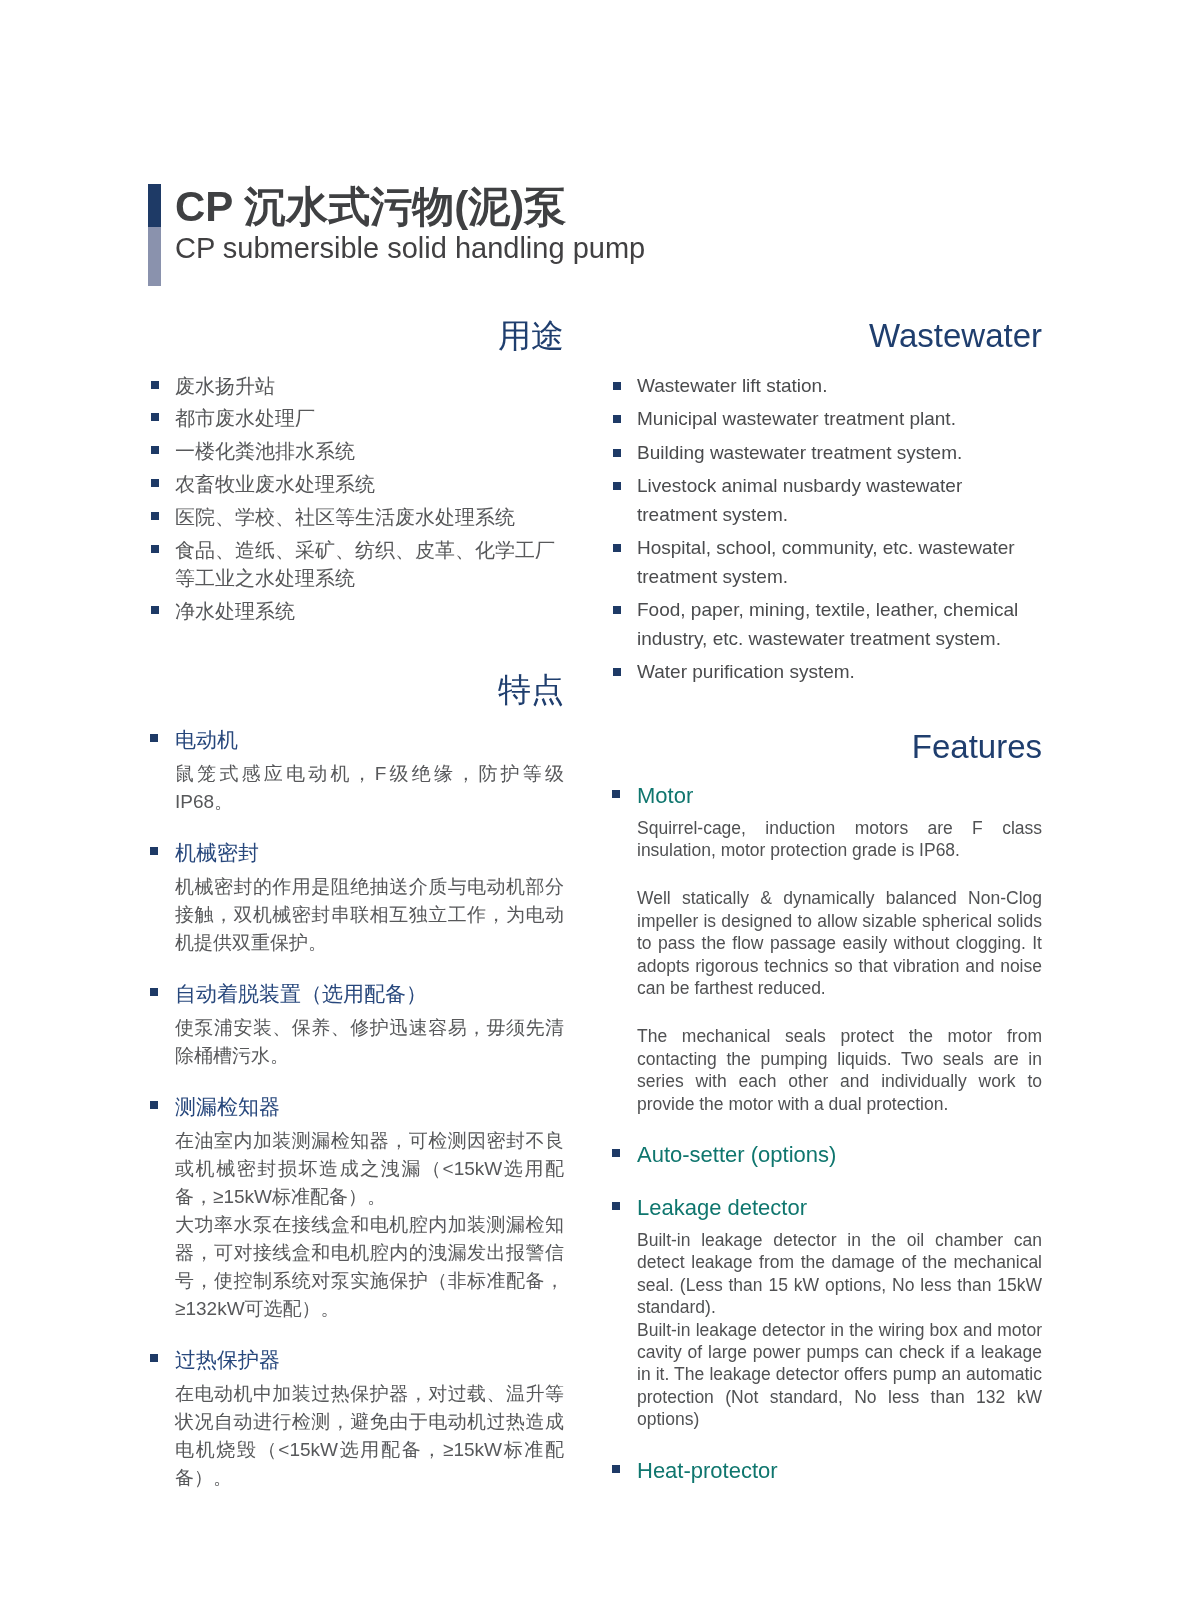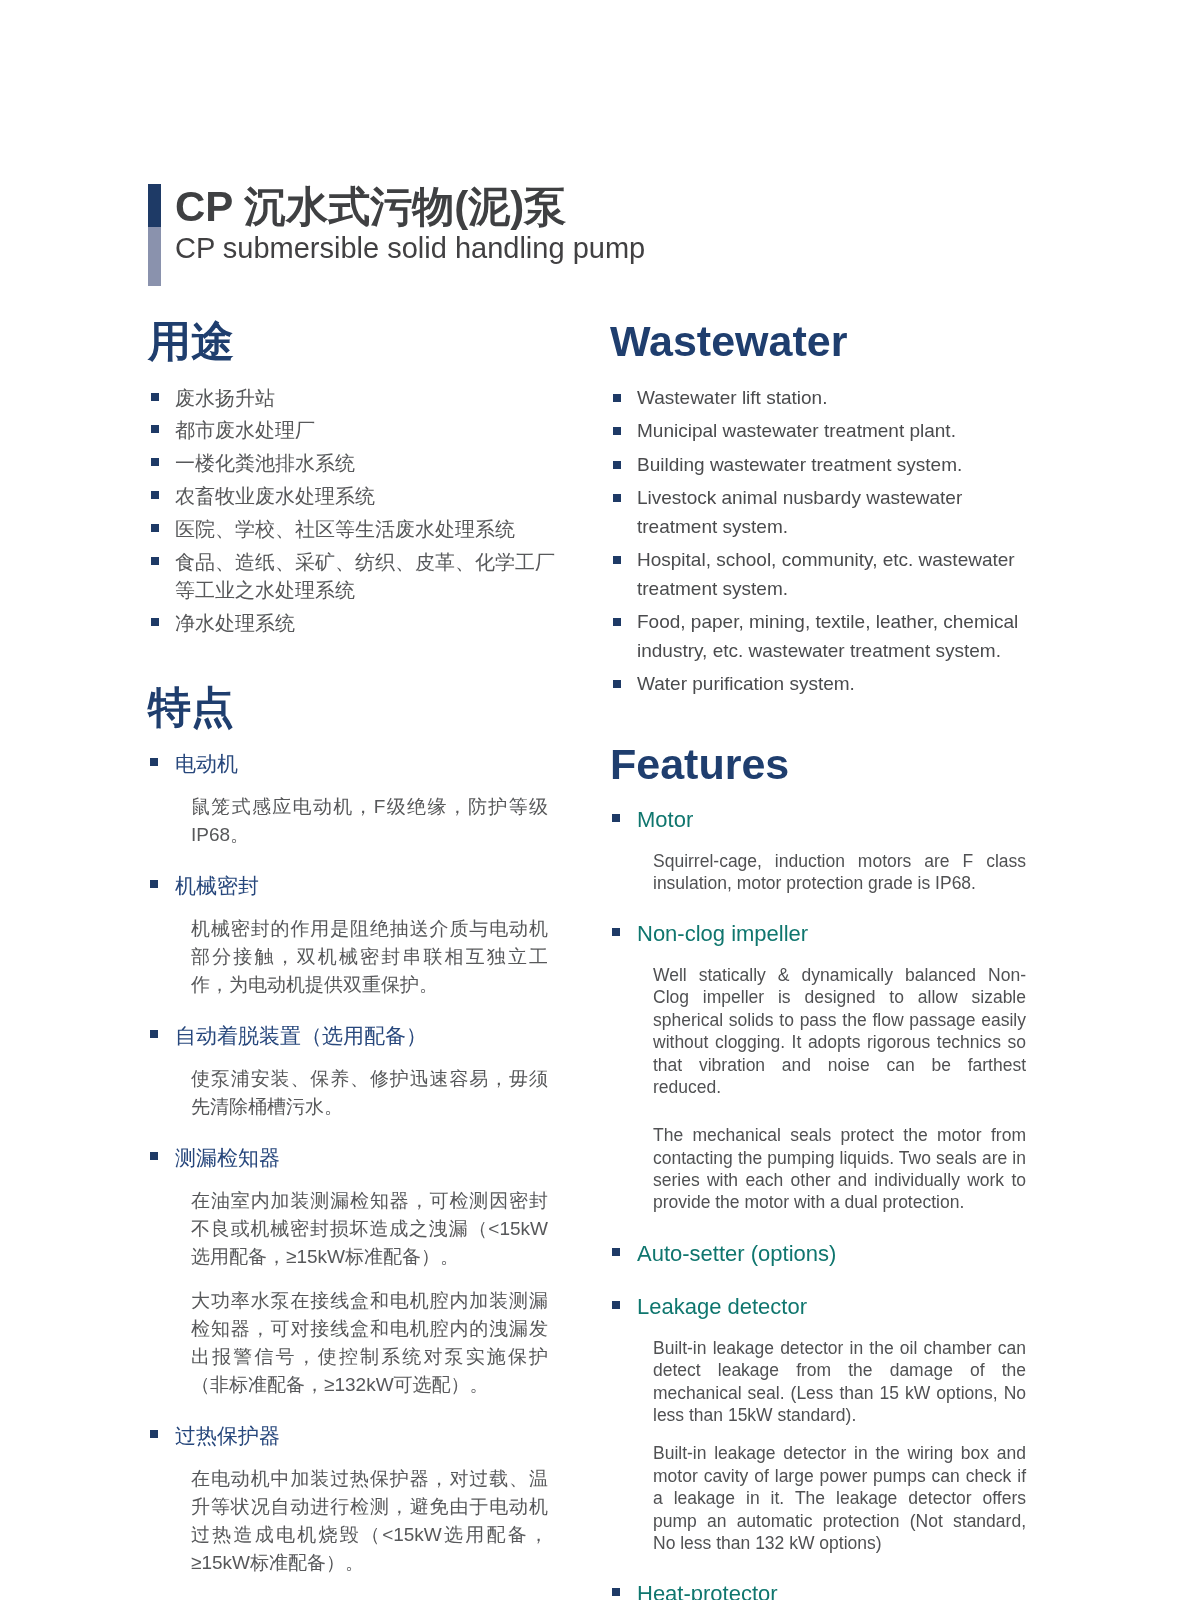--- a/index.html
+++ b/index.html
@@ -14,42 +14,42 @@
   .title-block{display:flex;align-items:flex-start;gap:14px;}
   .title-bar{width:13px;height:102px;display:flex;flex-direction:column;flex:none;}
   .title-bar .seg-top{height:43px;background:#1e3a66;}
   .title-bar .seg-bottom{flex:1;background:#8a92ad;}
   .titles h1{margin:0;font-size:42px;line-height:1.08;color:#3f4042;font-weight:bold;white-space:nowrap;}
   .titles .subtitle{margin-top:3px;font-size:29px;line-height:1.15;color:#414042;white-space:nowrap;}
 
   
   .columns{display:grid;grid-template-columns:416px 432px;column-gap:46px;margin-top:30px;}
 
-  h2.section-heading{font-size:43px;font-weight:bold;color:#1f3e6e;margin:0 0 16px 0;line-height:1.2;}
+  h2.section-heading{font-size:33px;font-weight:normal;color:#1f3e6e;margin:0 0 16px 0;line-height:1.2;text-align:right;}
 
   
   .sq{position:absolute;left:3px;top:9px;width:8px;height:8px;background:#1e3a66;}
 
   
   ul.blist{list-style:none;margin:0;padding:0;}
   ul.blist li{position:relative;padding-left:27px;margin-bottom:4px;}
   .zh ul.blist li{font-size:20px;line-height:1.44;color:#57585a;}
   .en ul.blist li{font-size:19px;line-height:1.5;color:#4a4b4d;margin-bottom:5px;}
   .en ul.blist .sq{top:10px;}
 
   
   .features{margin-top:44px;}
   .en .features{margin-top:40px;}
   .feature{position:relative;padding-left:27px;margin-bottom:23px;}
   .en .feature{margin-bottom:26px;}
   .feature h3{margin:0 0 7px 0;font-weight:normal;}
   .zh .feature h3{font-size:21px;color:#27477c;line-height:1.3;}
   .en .feature h3{font-size:22px;color:#0f766e;line-height:1.25;}
   .feature h3 .sq{top:8px;left:2px;}
-  .feature p{margin:16px;text-align:justify;}
+  .feature p{margin:0;text-align:justify;}
   .zh .feature p{font-size:19px;line-height:1.47;color:#57585a;}
   .en .feature p{font-size:17.5px;line-height:1.28;color:#505153;}
 </style>
 </head>
 <body>
 
 <div class="page">
 
   <header class="title-block">
     <div class="title-bar">
@@ -130,21 +130,20 @@
 
       <section class="features">
         <h2 class="section-heading">Features</h2>
 
         <div class="feature">
           <h3><span class="sq"></span><span>Motor</span></h3>
           <p>Squirrel-cage, induction motors are F class insulation, motor protection grade is IP68.</p>
         </div>
 
         <div class="feature">
-          <h3><span class="sq"></span><span>Non-clog impeller</span></h3>
           <p>Well statically &amp; dynamically balanced Non-Clog impeller is designed to allow sizable spherical solids to pass the flow passage easily without clogging. It adopts rigorous technics so that vibration and noise can be farthest reduced.</p>
         </div>
 
         <div class="feature">
           <p>The mechanical seals protect the motor from contacting the pumping liquids. Two seals are in series with each other and individually work to provide the motor with a dual protection.</p>
         </div>
 
         <div class="feature">
           <h3><span class="sq"></span><span>Auto-setter (options)</span></h3>
         </div>

